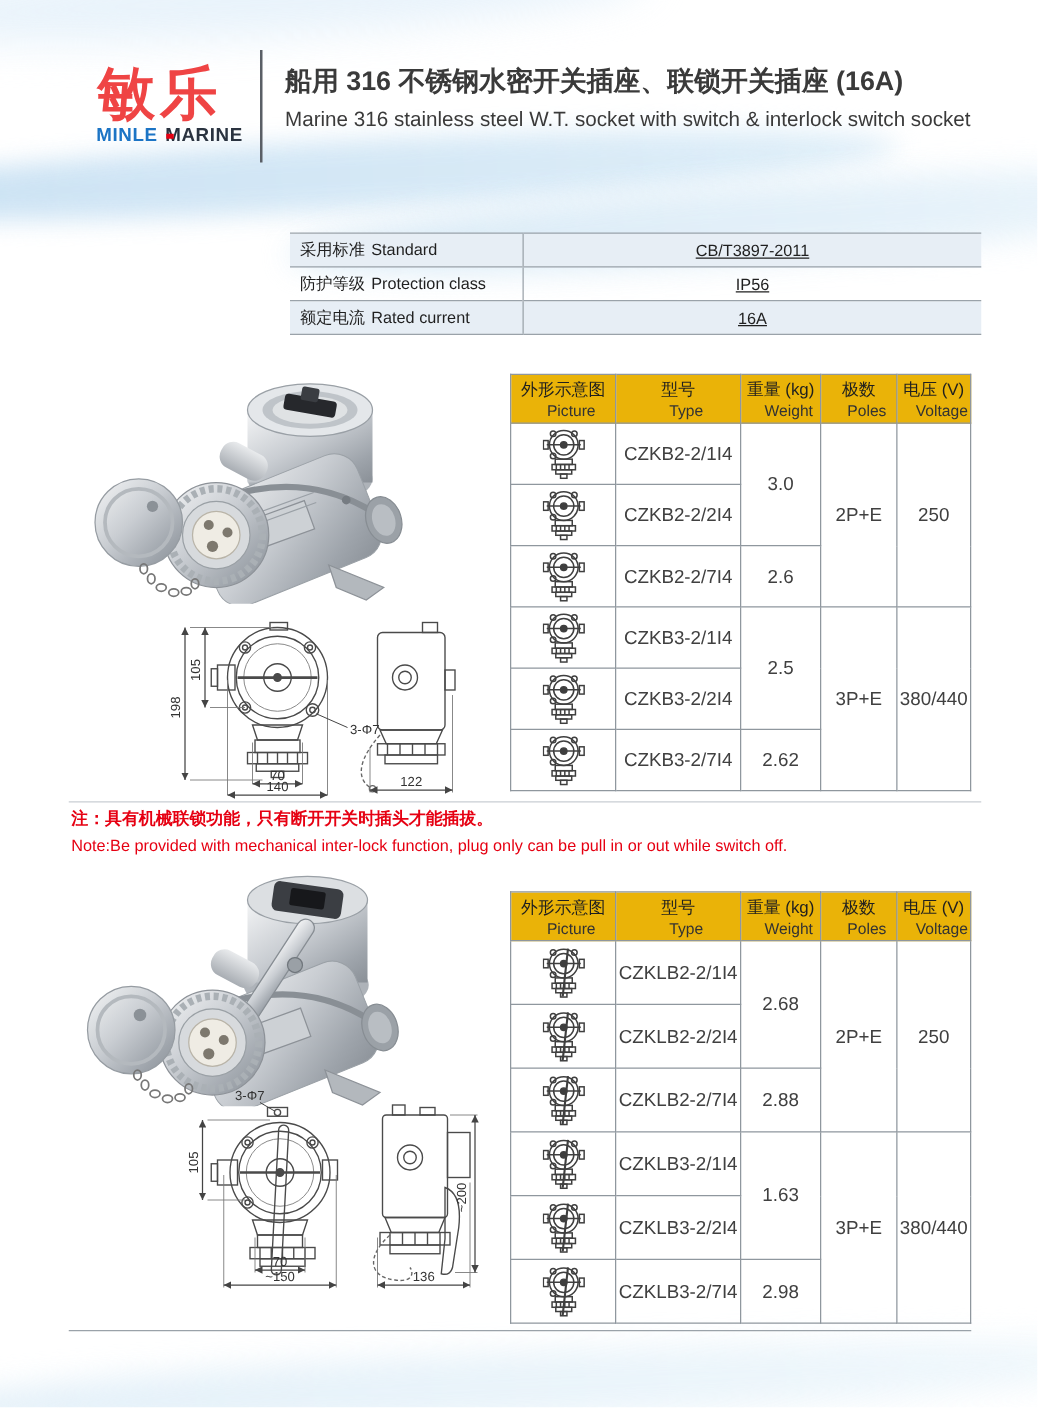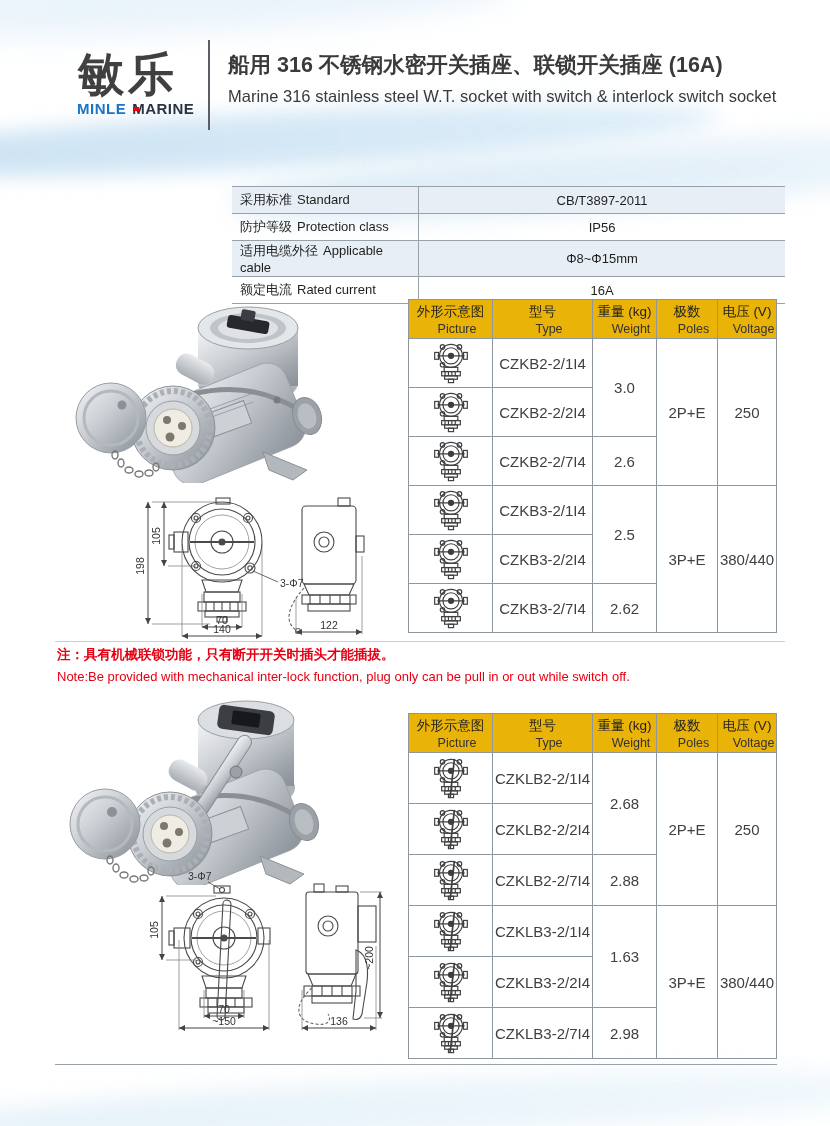--- a/index.html
+++ b/index.html
@@ -5,36 +5,36 @@
   html,body{margin:0;padding:0;background:#ffffff;}
   .page{position:relative;width:830px;height:1126px;margin:0 auto;background:#ffffff;overflow:hidden;
         font-family:"Liberation Sans","DejaVu Sans",sans-serif;color:#333;}
   
   .band{position:absolute;border-radius:50%;pointer-events:none;}
   .band0{left:-120px;top:-30px;width:640px;height:60px;background:#e3f0fa;filter:blur(16px);transform:rotate(-3deg);opacity:.8;}
   .band1{left:-160px;top:112px;width:880px;height:56px;background:linear-gradient(90deg,#c4def2,#dcedf8);filter:blur(10px);transform:rotate(-3deg);opacity:.9;}
   .band2{left:230px;top:146px;width:780px;height:62px;background:linear-gradient(90deg,#d3e7f5,#e9f4fb);filter:blur(12px);transform:rotate(-4deg);opacity:.85;}
   .band3{left:-80px;top:1080px;width:1040px;height:54px;background:linear-gradient(90deg,#dcecf7,#eef7fc);filter:blur(12px);transform:rotate(-2.5deg);opacity:.8;}
   
-  .logo-cn{position:absolute;left:78px;top:44px;font-size:46px;font-weight:bold;color:#404040;letter-spacing:4px;}
+  .logo-cn{position:absolute;left:78px;top:44px;font-size:46px;font-weight:bold;color:#ef4444;letter-spacing:4px;}
   .logo-en{position:absolute;left:77px;top:100px;font-size:15px;font-weight:bold;letter-spacing:.5px;white-space:nowrap;}
   .logo-en .en1{color:#1b74c5;}
   .logo-en .en2{color:#2a3340;margin-left:6px;}
   .logo-red{position:absolute;left:133px;top:107px;width:6px;height:4px;background:#e60012;}
   .divider{position:absolute;left:208px;top:40px;width:2px;height:90px;background:#5a5f66;}
   .title-cn{position:absolute;left:228px;top:50px;font-size:21.5px;font-weight:600;color:#3a3a3a;white-space:nowrap;}
   .title-en{position:absolute;left:228px;top:87px;font-size:16.5px;color:#3a3a3a;white-space:nowrap;}
   
   .spec{position:absolute;left:232px;top:186px;width:553px;border-collapse:collapse;}
   .spec td{height:24px;font-size:13px;color:#1f1f1f;border-top:1px solid #9aa2a9;}
   .spec tr:last-child td{border-bottom:1px solid #9aa2a9;}
   .spec tr:nth-child(odd) td{background:#e7eef5;}
   .spec .lbl{width:177px;padding-left:8px;}
   .spec .lbl .en{margin-left:5px;}
-  .spec .val{border-left:1px solid #9aa2a9;text-align:center;}
+  .spec .val{border-left:1px solid #9aa2a9;text-align:center;text-decoration:underline;}
   
   .prod{position:absolute;border-collapse:collapse;table-layout:fixed;background:transparent;}
   .prod th,.prod td{border:1px solid #8f979e;text-align:center;vertical-align:middle;padding:0;}
   .prod th{background:#eab308;height:38px;font-weight:normal;}
   .prod .h-cn{font-size:13.5px;color:#1f1f1f;}
   .prod .h-en{font-size:12.5px;color:#333;margin-top:1px;margin-left:13px;}
   .prod td{font-size:15px;color:#404040;}
   .t1{left:408px;top:299px;width:368px;}
   .t1 tbody td{height:48px;}
   .t2{left:408px;top:713px;width:368px;}
@@ -122,24 +122,20 @@
     <tbody>
       <tr>
         <td class="lbl"><span>采用标准</span><span class="en">Standard</span></td>
         <td class="val">CB/T3897-2011</td>
       </tr>
       <tr>
         <td class="lbl"><span>防护等级</span><span class="en">Protection class</span></td>
         <td class="val">IP56</td>
       </tr>
       <tr>
-        <td class="lbl"><span>适用电缆外径</span><span class="en">Applicable cable</span></td>
-        <td class="val">Φ8~Φ15mm</td>
-      </tr>
-      <tr>
         <td class="lbl"><span>额定电流</span><span class="en">Rated current</span></td>
         <td class="val">16A</td>
       </tr>
     </tbody>
   </table>
 
   <svg class="photo1" width="300" height="195" viewBox="0 0 300 195">
     <ellipse cx="193" cy="95" rx="50" ry="22" fill="#aeb3b9"></ellipse>
     <rect x="143" y="40" width="100" height="58" fill="url(#met)"></rect>
     <ellipse cx="193" cy="40" rx="50" ry="21" fill="#e4e7ea" stroke="#9aa0a6"></ellipse>

